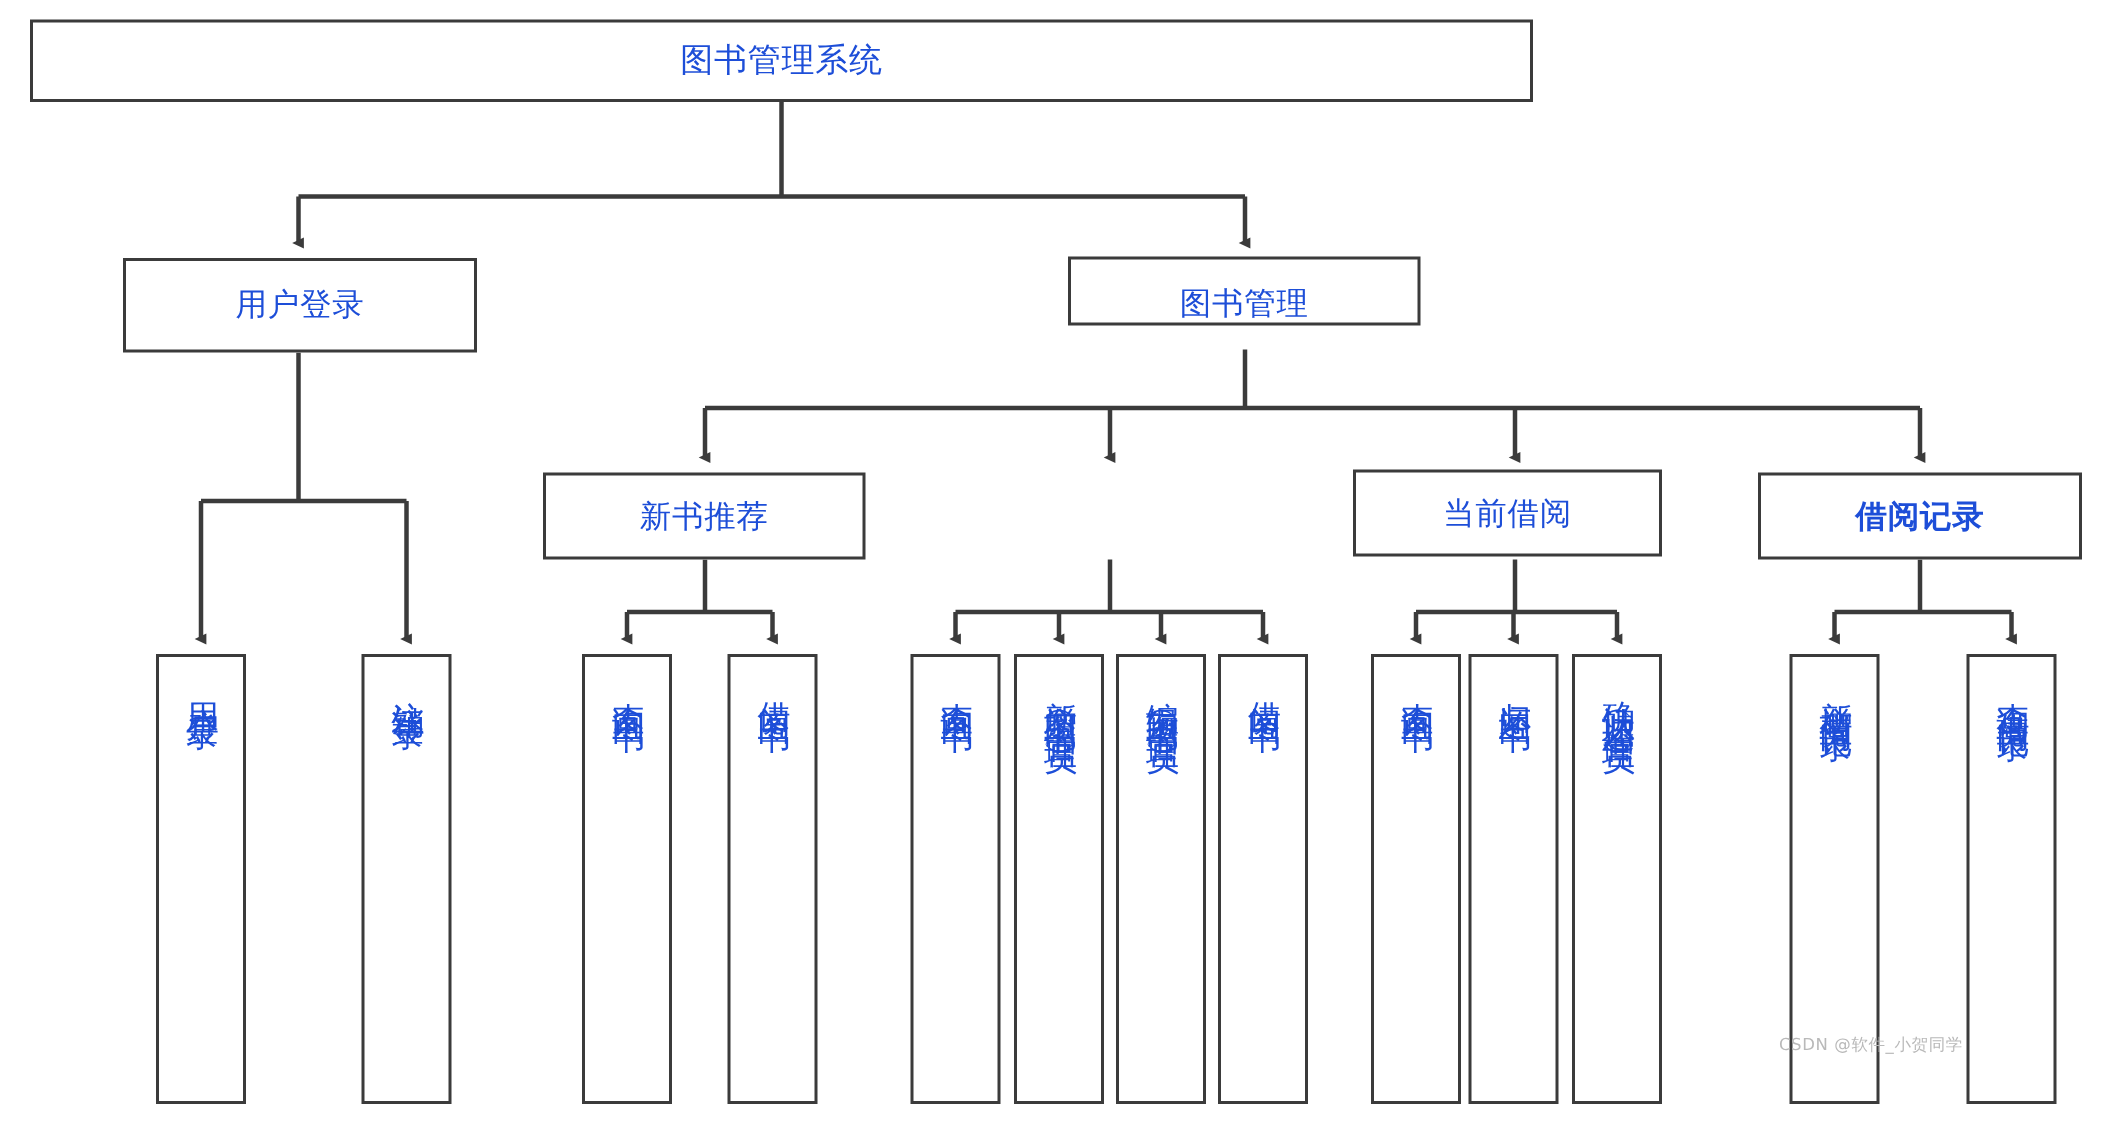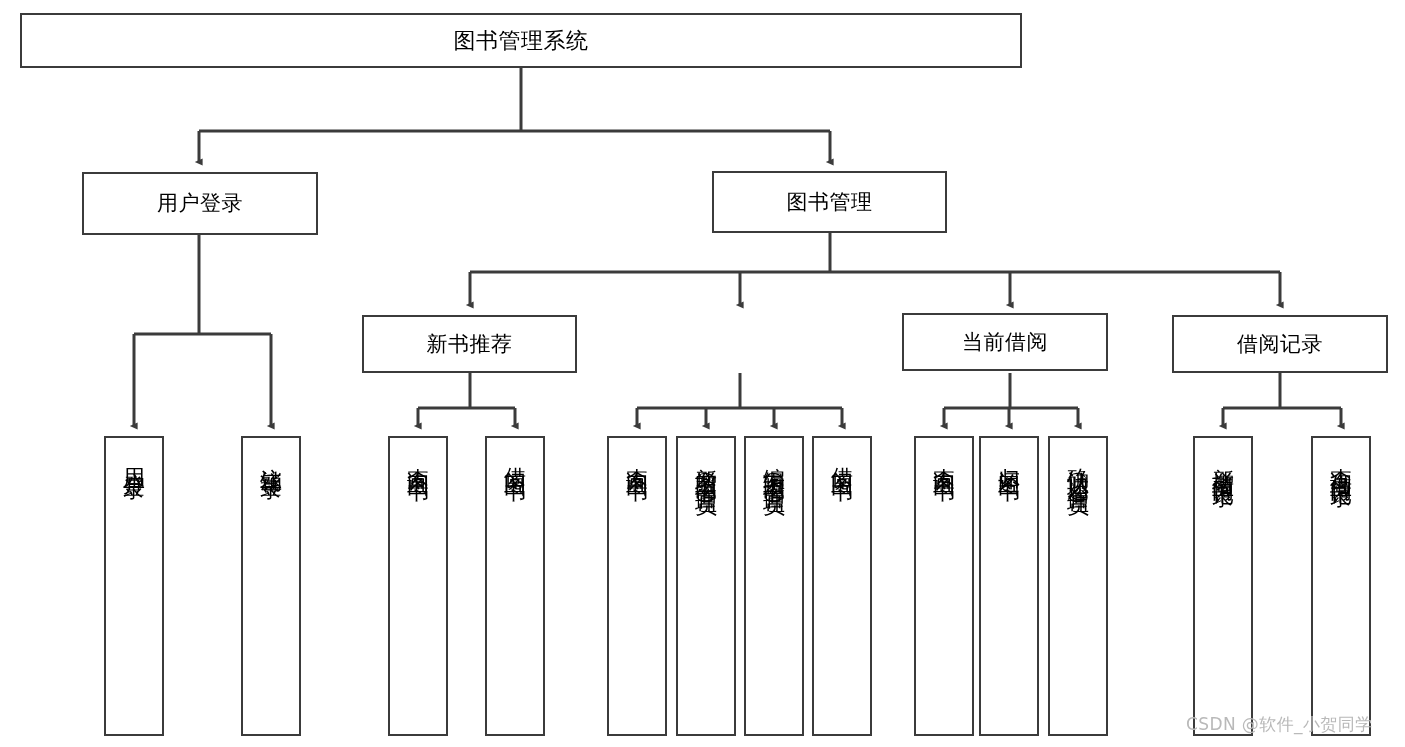--- a/index.html
+++ b/index.html
@@ -27,21 +27,21 @@
     pointer-events: none;
   }
   .node {
     position: absolute;
     box-sizing: border-box;
     background: #ffffff;
     border: 2.5px solid #3b3b3b;
     display: flex;
     align-items: center;
     justify-content: center;
-    color: #000000;
+    color: #1d4ed8;
     z-index: 2;
   }
   .node .node-label {
     display: block;
     text-align: center;
     line-height: 1.18;
     letter-spacing: 0.5px;
   }
   .node-h .node-label {
     font-size: 21px;
@@ -57,22 +57,22 @@
     font-size: 22px;
     letter-spacing: 4px;
     line-height: 1;
   }
   .node-root .node-label {
     font-size: 22px;
   }
   #watermark {
     position: absolute;
     left: 1186px;
-    top: 713px;
-    font-size: 17px;
+    top: 689px;
+    font-size: 11px;
     color: #b9b9b9;
     white-space: nowrap;
     z-index: 5;
     letter-spacing: 0.4px;
   }
 </style>
 </head>
 <body>
 
 <div id="diagram-root">
@@ -127,31 +127,31 @@
     </g>
   </svg>
 
   <div class="node node-h node-root" style="left:20px; top:13px; width:1002px; height:55px;">
     <span class="node-label">图书管理系统</span>
   </div>
 
   <div class="node node-h" style="left:82px; top:172px; width:236px; height:63px;">
     <span class="node-label">用户登录</span>
   </div>
-  <div class="node node-h" style="left:712px; top:171px; width:235px; height:62px;">
+  <div class="node node-h" style="left:712px; top:171px; width:235px; height:46px;align-items:flex-end;">
     <span class="node-label">图书管理</span>
   </div>
 
   <div class="node node-h" style="left:362px; top:315px; width:215px; height:58px;align-items:center;">
     <span class="node-label">新书推荐</span>
   </div>
   <div class="node node-h" style="left:902px; top:313px; width:206px; height:58px;">
     <span class="node-label">当前借阅</span>
   </div>
-  <div class="node node-h" style="left:1172px; top:315px; width:216px; height:58px;">
+  <div class="node node-h" style="left:1172px; top:315px; width:216px; height:58px;font-weight:bold;">
     <span class="node-label">借阅记录</span>
   </div>
 
   <div class="node node-v" style="left:104px; top:436px; width:60px; height:300px;">
     <span class="node-label">用户登录</span>
   </div>
   <div class="node node-v" style="left:241px; top:436px; width:60px; height:300px;">
     <span class="node-label">注销登录</span>
   </div>
 

